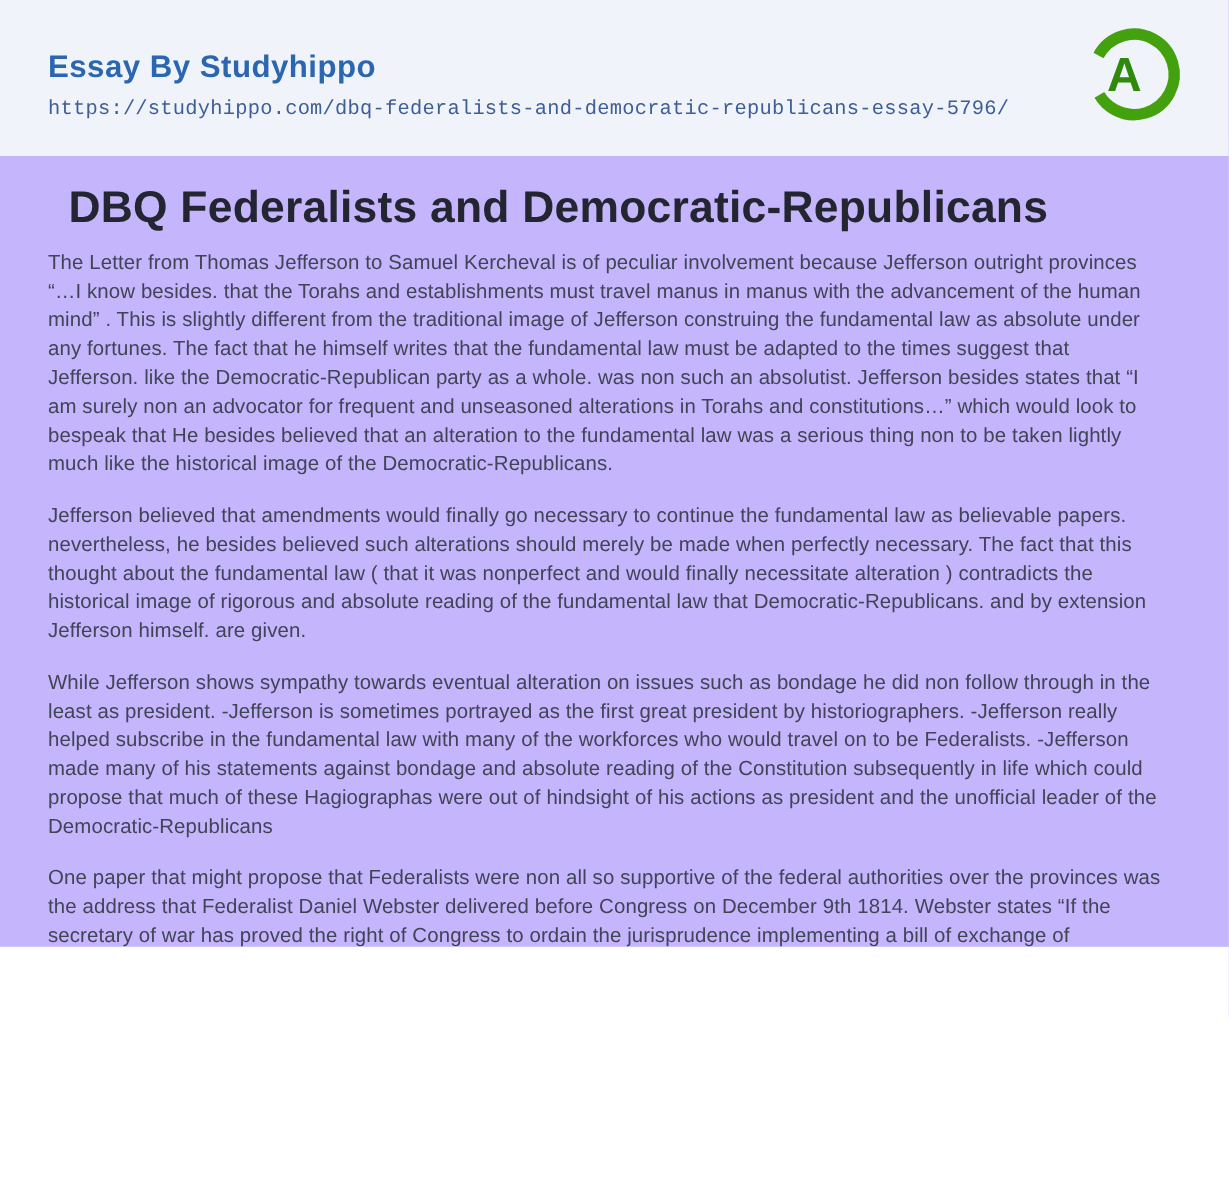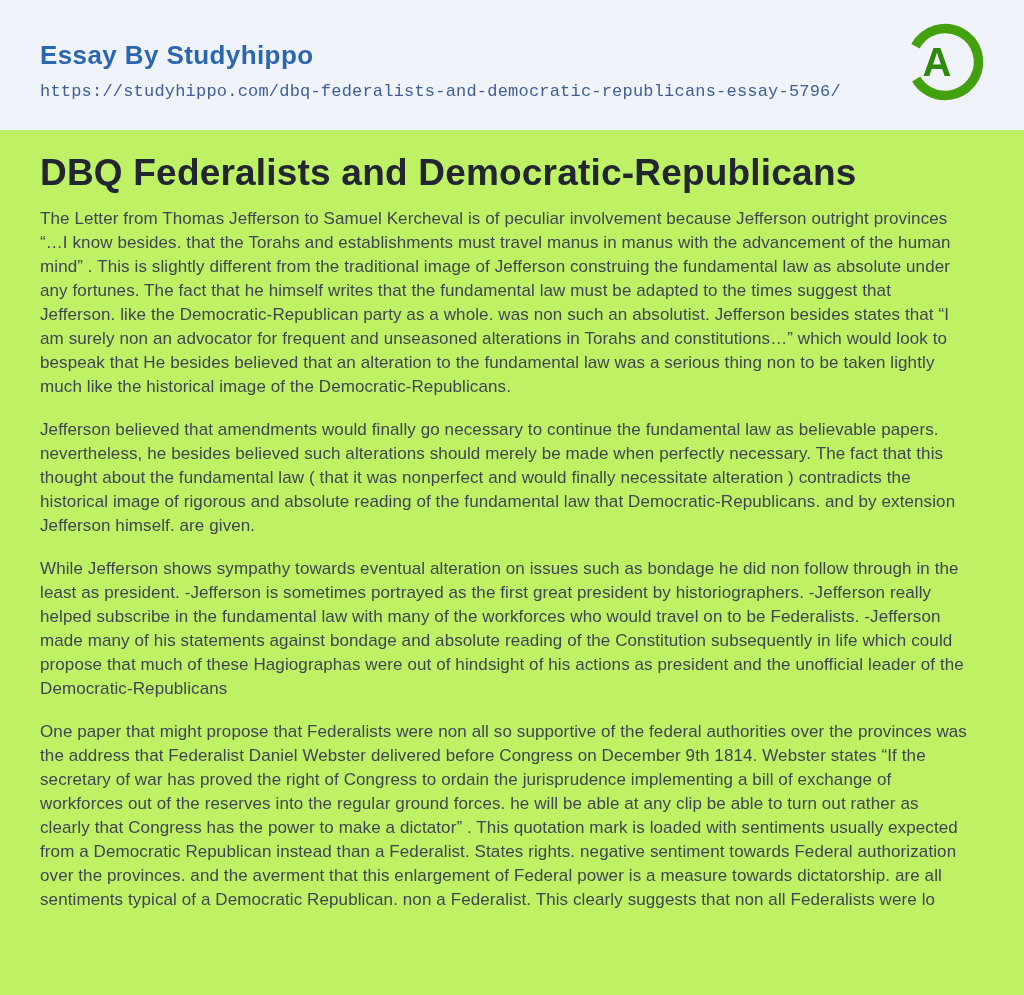--- a/index.html
+++ b/index.html
@@ -3,22 +3,22 @@
 <meta charset="utf-8">
 <style>
   * { box-sizing: border-box; }
   html, body { margin: 0; padding: 0; }
   body {
     font-family: "Liberation Sans", sans-serif;
     background: #ffffff;
   }
   .page {
     width: 1024px;
-    height: 995px;
-    background: #bef264;
+    height: 789px;
+    background: #c4b5fd;
     overflow: hidden;
     position: relative;
   }
   .header {
     background: #f0f4fa;
     height: 130px;
     padding: 0 40px;
     position: relative;
   }
   .site-title {
@@ -40,21 +40,21 @@
     top: 20px;
     right: 37px;
     width: 84px;
     height: 84px;
   }
   .logo svg { display: block; width: 100%; height: 100%; }
   .content {
     padding: 0 40px;
   }
   .article-title {
-    margin: 22px 0 13px 0;
+    margin: 22px 0 13px 17px;
     font-size: 37px;
     line-height: 42px;
     font-weight: bold;
     color: #232630;
     letter-spacing: 0.2px;
   }
   .content p {
     margin: 0 16px 19px 0;
     font-size: 17px;
     line-height: 24px;

